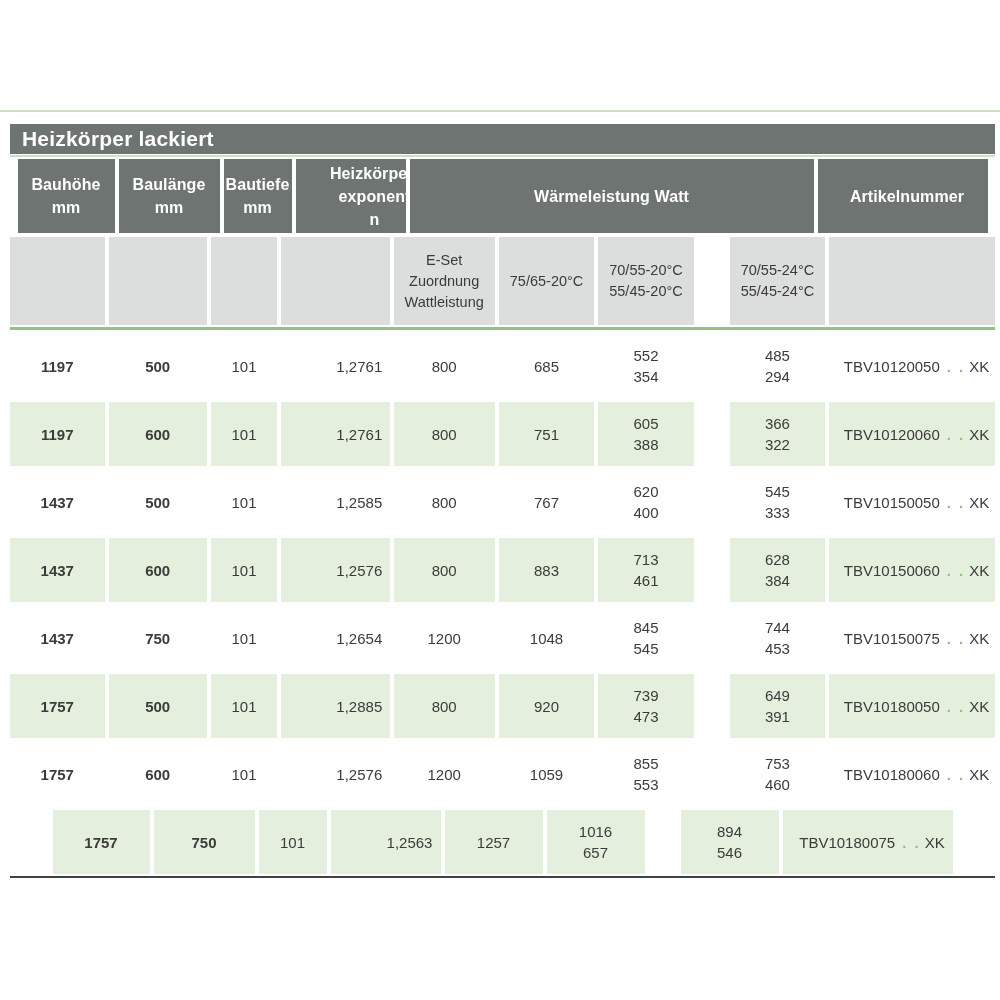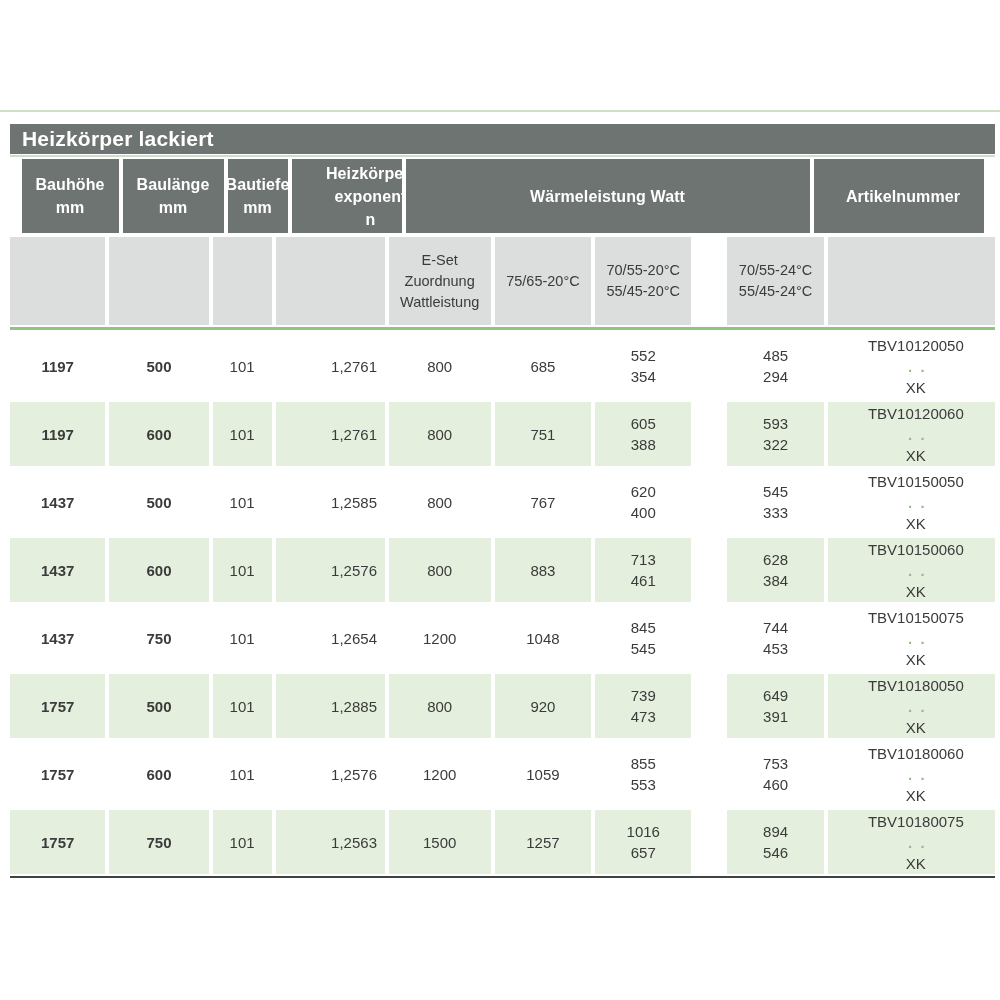--- a/index.html
+++ b/index.html
@@ -41,21 +41,21 @@
   .title-sep { height: 2px; background: var(--pale-green); margin: 1px 0 2px 0; }
   .row { display: flex; gap: 4px; justify-content: center; }
   .cell {
     display: flex; flex-direction: column;
     align-items: center; justify-content: center;
     text-align: center;
     line-height: 21px;
   }
   .c1 { width: 97px; }
   .c2 { width: 101px; }
-  .c3 { width: 60px; }
+  .c3 { width: 68px; }
   .c4 { width: 110px; padding-left: 48px; }
   .c5 { width: 104px; }
   .c6 { width: 98px; }
   .c7 { width: 98px; }
   .c8 { width: 98px; margin-left: 32px; }
   .c9 { width: 170px; padding-left: 9px; }
   .cgroup { width: 404px; } 
 
   .header-row { height: 74px; margin-bottom: 4px; }
   .header-row .cell {
@@ -72,21 +72,21 @@
     line-height: 21px;
   }
   .header-sep { height: 3px; background: var(--accent-green); margin: 2px 0 4px 0; }
 
   .tbody { display: flex; flex-direction: column; gap: 4px; }
   .body-row { height: 64px; }
   .body-row .cell { background: #ffffff; font-size: 15px; }
   .body-row:nth-child(even) .cell { background: var(--row-green); }
   .bold { font-weight: 700; }
   .stack span { display: block; line-height: 21px; }
-  .artikel { flex-direction: column; font-size: 15px; white-space: nowrap; }
+  .artikel { flex-direction: row; font-size: 15px; white-space: nowrap; }
   .dots {
     color: var(--dot-green);
     font-weight: 700;
     font-size: 15px;
     letter-spacing: 2px;
     margin: 0 4px 0 7px;
   }
   .bottom-line { height: 2px; background: var(--bottom-line); margin-top: 2px; }
 </style>
 </head>
@@ -173,21 +173,21 @@
       <div class="cell c2 bold">600</div>
       <div class="cell c3">101</div>
       <div class="cell c4">1,2761</div>
       <div class="cell c5">800</div>
       <div class="cell c6">751</div>
       <div class="cell c7 stack">
         <span>605</span>
         <span>388</span>
       </div>
       <div class="cell c8 stack">
-        <span>593</span>
+        <span>366</span>
         <span>322</span>
       </div>
       <div class="cell c9 artikel">
         <span>TBV10120060</span>
         <span class="dots">. .</span>
         <span>XK</span>
       </div>
     </div>
 
     <div class="row body-row">
@@ -298,21 +298,20 @@
         <span class="dots">. .</span>
         <span>XK</span>
       </div>
     </div>
 
     <div class="row body-row">
       <div class="cell c1 bold">1757</div>
       <div class="cell c2 bold">750</div>
       <div class="cell c3">101</div>
       <div class="cell c4">1,2563</div>
-      <div class="cell c5">1500</div>
       <div class="cell c6">1257</div>
       <div class="cell c7 stack">
         <span>1016</span>
         <span>657</span>
       </div>
       <div class="cell c8 stack">
         <span>894</span>
         <span>546</span>
       </div>
       <div class="cell c9 artikel">

